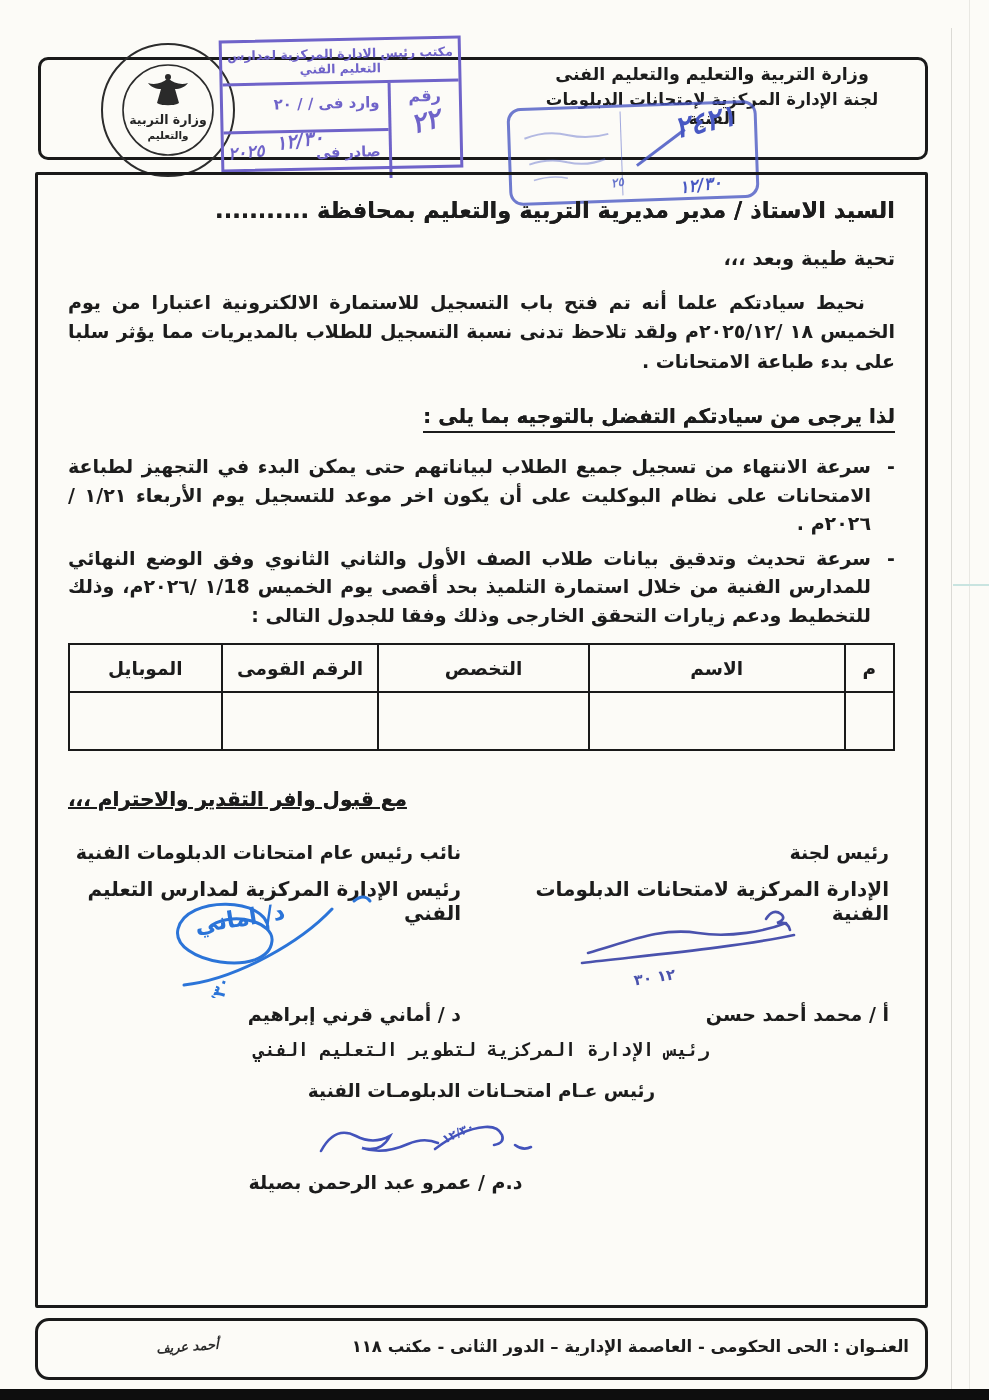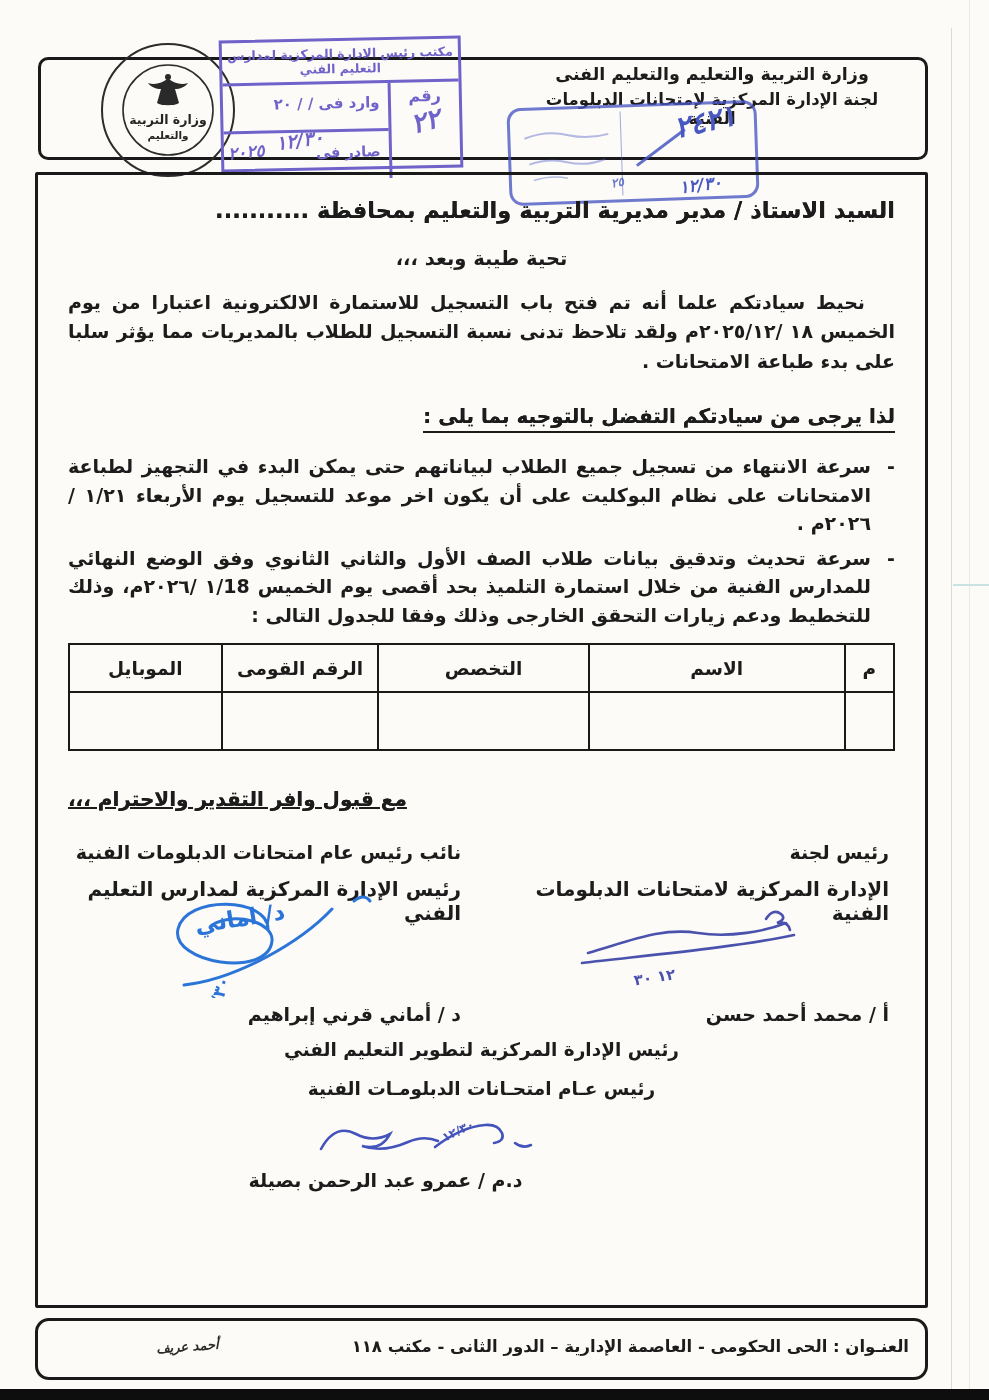--- a/index.html
+++ b/index.html
@@ -53,21 +53,21 @@
   .rs-date{position:absolute;right:34px;bottom:2px;font-size:17px;font-style:italic;transform:rotate(-6deg);direction:ltr;}
   .rs-year{position:absolute;right:132px;bottom:10px;font-size:12px;font-style:italic;transform:rotate(-10deg);direction:ltr;opacity:.8;}
   .rs-faint{position:absolute;left:8px;top:10px;width:96px;height:70px;opacity:.4;}
   
   .letter-box{
     position:absolute;left:35px;top:172px;width:893px;height:1136px;
     border:3px solid #1a1a1a;border-radius:2px;
     padding:0 30px;box-sizing:border-box;font-weight:bold;
   }
   .salutation{margin-top:22px;font-size:22.5px;letter-spacing:.2px;text-shadow:0 0 .6px #1c1c1c;}
-  .greeting{margin-top:24px;text-align:center;font-size:19.5px;}
+  .greeting{margin-top:24px;font-size:19.5px;}
   .para{margin-top:10px;font-size:19px;line-height:1.55;text-align:justify;}
   .para.p1{text-indent:42px;margin-top:8px;}
   .para.p2{text-indent:30px;margin-top:18px;}
   .directive{margin-top:28px;text-align:right;font-size:20px;}
   .directive span{border-bottom:2.5px solid #1c1c1c;padding-bottom:3px;text-shadow:0 0 .6px #1c1c1c;}
   .bullets{margin-top:24px;}
   .bullet{display:flex;font-size:19px;line-height:1.5;margin-top:6px;}
   .bullet .dash{width:24px;flex:0 0 24px;}
   .bullet .btext{flex:1;text-align:justify;}
   table.staff{width:100%;border-collapse:collapse;margin-top:14px;}
@@ -77,21 +77,21 @@
   .closing{margin-top:36px;text-align:left;font-size:20px;text-shadow:0 0 .6px #1c1c1c;text-decoration:underline;}
   
   .sig-row{display:flex;justify-content:space-between;margin-top:30px;padding:0 6px;}
   .sig-col{width:47.5%;text-align:right;position:relative;}
   .sig-col .t1{font-size:19px;}
   .sig-col .t2{font-size:20px;margin-top:14px;}
   .sig-col .name{font-size:19px;margin-top:78px;}
   .sig-art-right{position:absolute;left:50%;transform:translateX(-50%);top:62px;width:250px;height:90px;}
   .sig-art-left{position:absolute;left:50%;transform:translateX(-50%);top:42px;width:300px;height:115px;}
   .center-block{margin-top:14px;text-align:center;}
-  .center-block .t1{font-size:18.5px;}
+  .center-block .t1{font-size:18.5px;font-family:Liberation Mono, monospace;}
   .center-block .t2{font-size:18.5px;margin-top:18px;letter-spacing:.5px;}
   .center-sig-wrap{position:relative;height:68px;margin-top:2px;}
   .sig-art-center{position:absolute;left:50%;transform:translateX(-50%);margin-left:-45px;top:0;width:300px;height:75px;}
   .center-block .name{font-size:19px;position:relative;right:96px;margin-top:0px;}
   
   .footer-box{
     position:absolute;left:35px;top:1318px;width:893px;height:62px;
     border:3px solid #1a1a1a;border-radius:14px;box-sizing:border-box;
   }
   .footer-address{position:absolute;right:16px;top:16px;font-size:16.5px;font-weight:bold;}

